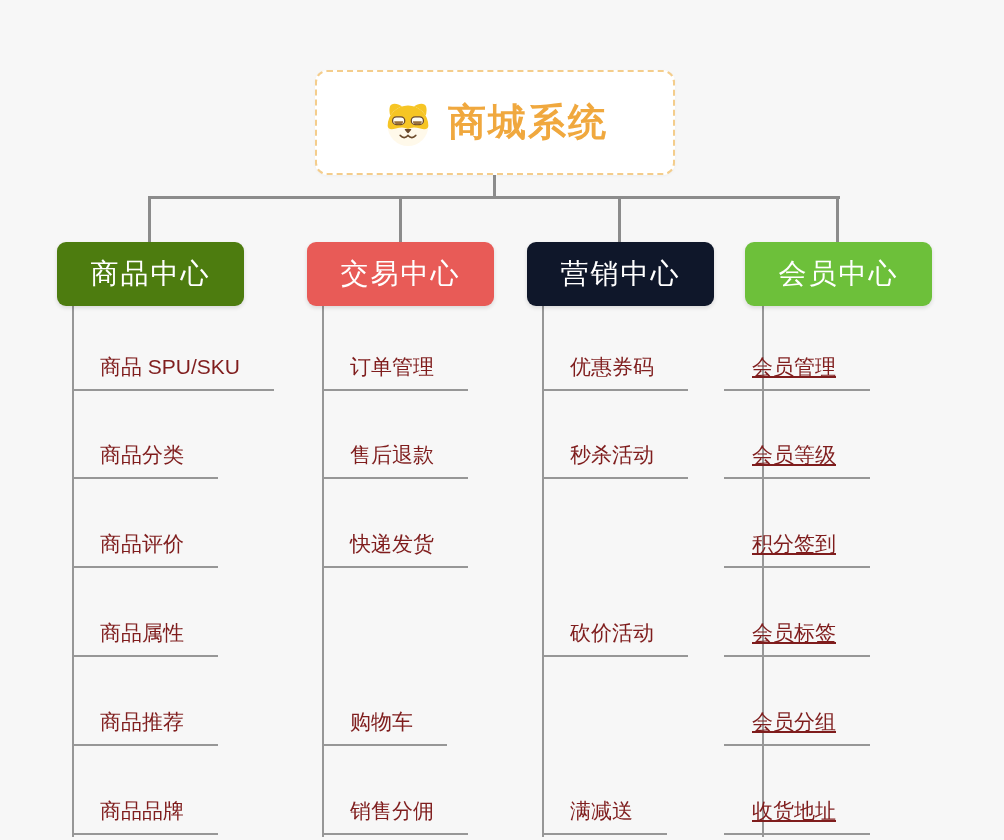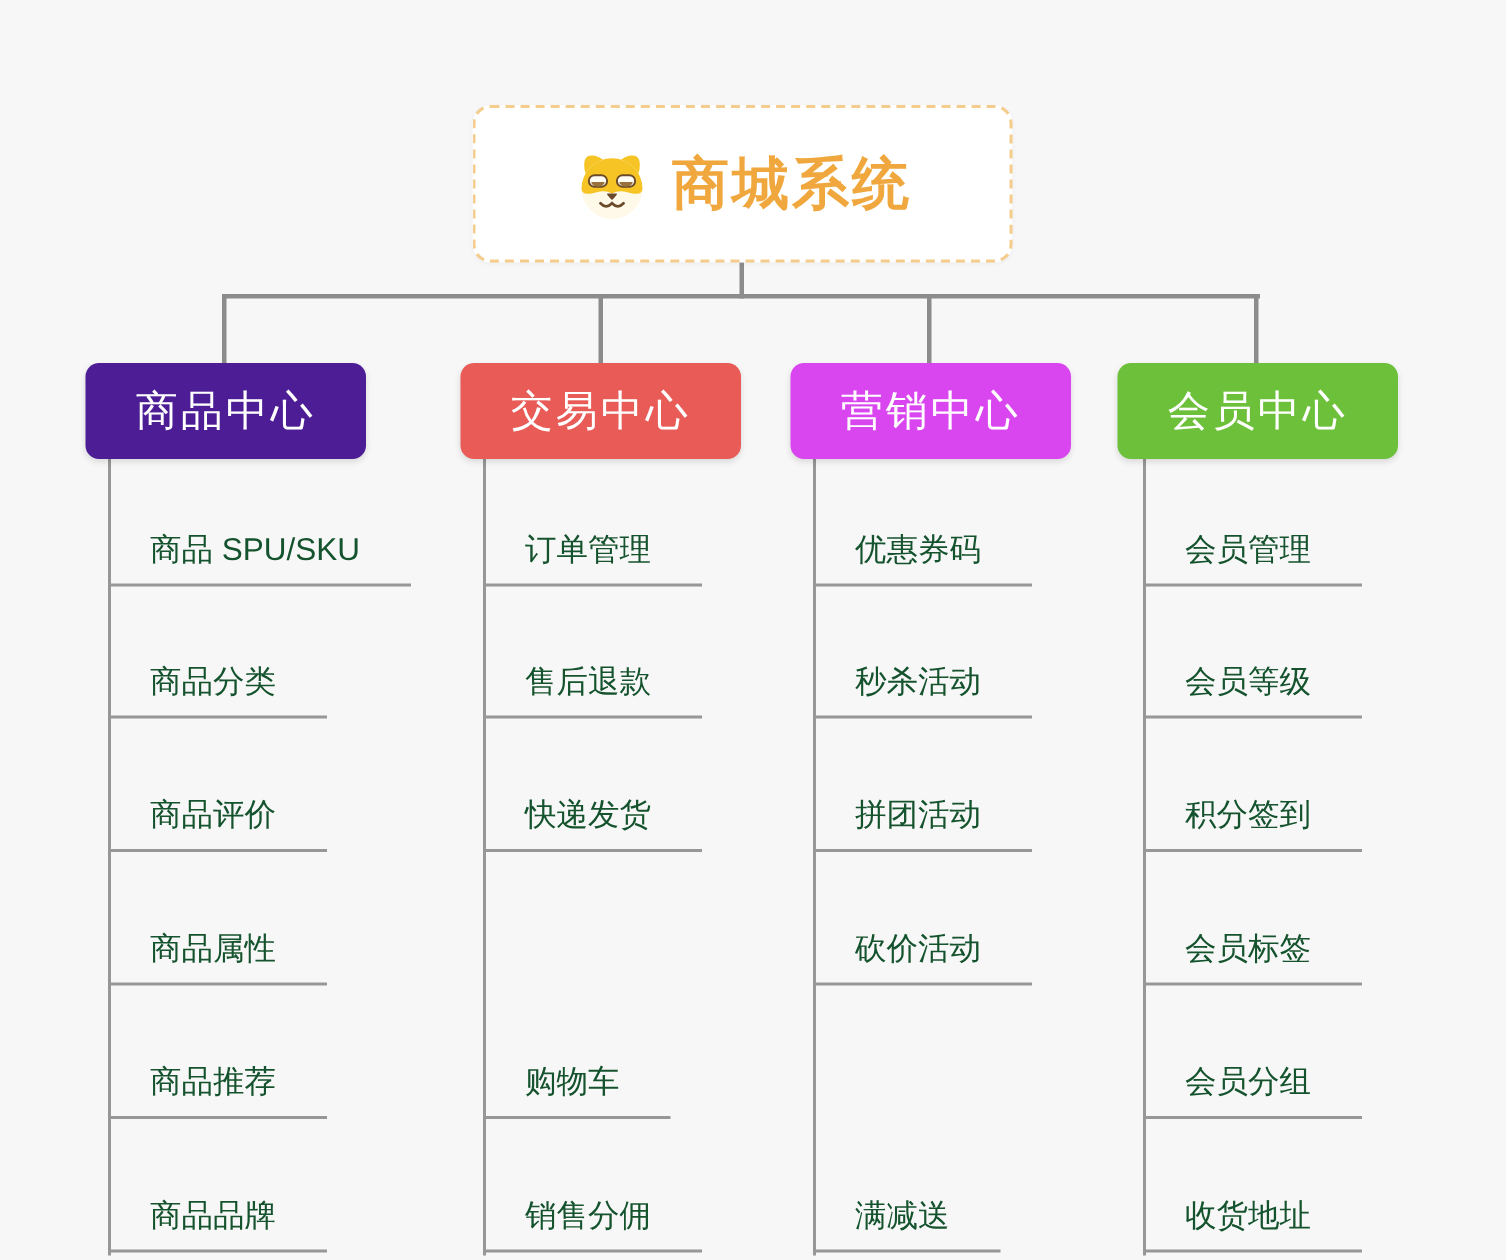--- a/index.html
+++ b/index.html
@@ -69,30 +69,30 @@
   .bx-0 { left: 57px; }
   .bx-1 { left: 307px; }
   .bx-2 { left: 527px; }
   .bx-3 { left: 745px; }
 
   
   .leaf {
     position: absolute;
     white-space: nowrap;
     font-size: 21px;
-    color: #14532d;
+    color: #7f1d1d;
     line-height: 28px;
     padding: 0 34px 8px 28px;
     border-bottom: 2px solid #979797;
     cursor: default;
   }
   .lx-0 { left: 72px; }
   .lx-1 { left: 322px; }
   .lx-2 { left: 542px; }
-  .lx-3 { left: 762px; }
+  .lx-3 { left: 724px; text-decoration: underline; }
   .ry-0 { top: 318px; }
   .ry-1 { top: 406px; }
   .ry-2 { top: 495px; }
   .ry-3 { top: 584px; }
   .ry-4 { top: 673px; }
   .ry-5 { top: 762px; }
 </style>
 </head>
 <body>
 
@@ -125,27 +125,27 @@
       <path d="M15 28.5 h11 a5.5 4 0 0 1 -11 0 Z" fill="#9A713D"></path>
       <path d="M38 28.5 h11 a5.5 4 0 0 1 -11 0 Z" fill="#9A713D"></path>
 
       <path d="M28.5 38 h7 q1 0 .3 1.2 l-2.8 3.4 q-1 1.2 -2 0 l-2.8 -3.4 q-.7 -1.2 .3 -1.2 Z" fill="#6B4A2B"></path>
 
       <path d="M22.5 46 Q27.2 51 32 46 Q36.8 51 41.5 46" fill="none" stroke="#6B4A2B" stroke-width="2.2" stroke-linecap="round"></path>
     </svg>
     <span class="root-title" style="color: rgb(240, 168, 62);">商城系统</span>
   </div>
 
-  <div class="branch-box bx-0" style="background-color: #4c1d95; text-align: center;">
+  <div class="branch-box bx-0" style="background-color: #4d7c0f; text-align: center;">
     <span>商品中心</span>
   </div>
   <div class="branch-box bx-1" style="background-color: rgb(232, 91, 87);">
     <span>交易中心</span>
   </div>
-  <div class="branch-box bx-2" style="background-color: #d946ef; font-family: Liberation Mono, monospace;">
+  <div class="branch-box bx-2" style="background-color: #0f172a; font-family: Liberation Mono, monospace;">
     <span>营销中心</span>
   </div>
   <div class="branch-box bx-3" style="background-color: rgb(109, 192, 58);">
     <span>会员中心</span>
   </div>
 
   <div class="leaf lx-0 ry-0">商品 SPU/SKU</div>
   <div class="leaf lx-0 ry-1">商品分类</div>
   <div class="leaf lx-0 ry-2">商品评价</div>
   <div class="leaf lx-0 ry-3">商品属性</div>
@@ -153,21 +153,20 @@
   <div class="leaf lx-1 ry-0">订单管理</div>
 
   <div class="leaf lx-0 ry-5">商品品牌</div>
   <div class="leaf lx-1 ry-1">售后退款</div>
   <div class="leaf lx-1 ry-2">快递发货</div>
   <div class="leaf lx-1 ry-4">购物车</div>
   <div class="leaf lx-1 ry-5">销售分佣</div>
 
   <div class="leaf lx-2 ry-0">优惠券码</div>
   <div class="leaf lx-2 ry-1">秒杀活动</div>
-  <div class="leaf lx-2 ry-2">拼团活动</div>
   <div class="leaf lx-2 ry-3">砍价活动</div>
   <div class="leaf lx-2 ry-5">满减送</div>
 
   <div class="leaf lx-3 ry-0">会员管理</div>
   <div class="leaf lx-3 ry-1">会员等级</div>
   <div class="leaf lx-3 ry-3">会员标签</div>
   <div class="leaf lx-3 ry-2">积分签到</div>
   <div class="leaf lx-3 ry-4">会员分组</div>
   <div class="leaf lx-3 ry-5">收货地址</div>
 

